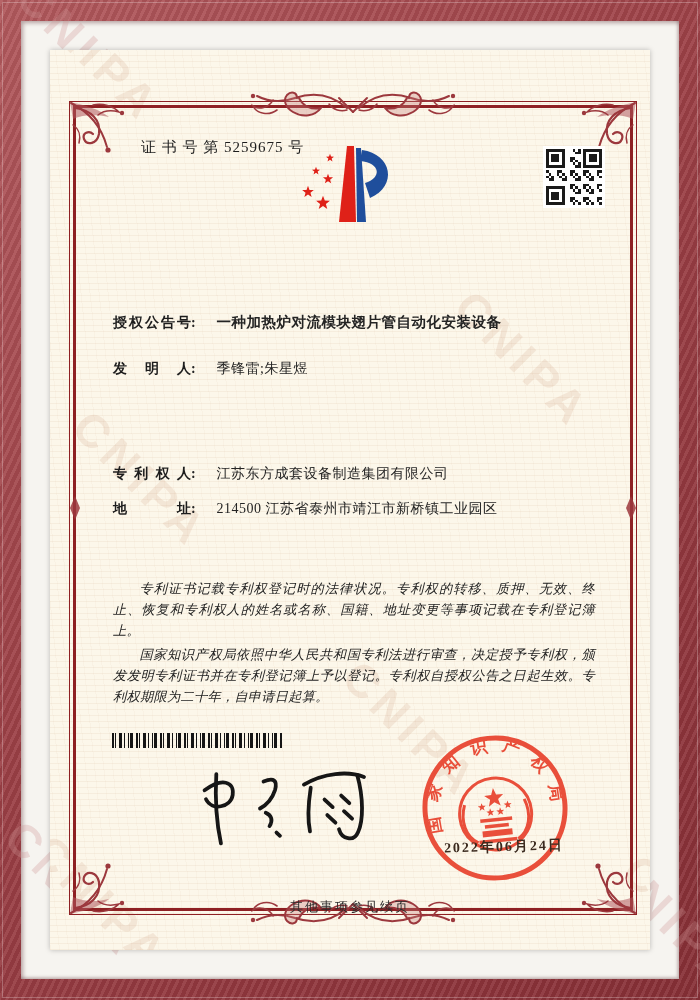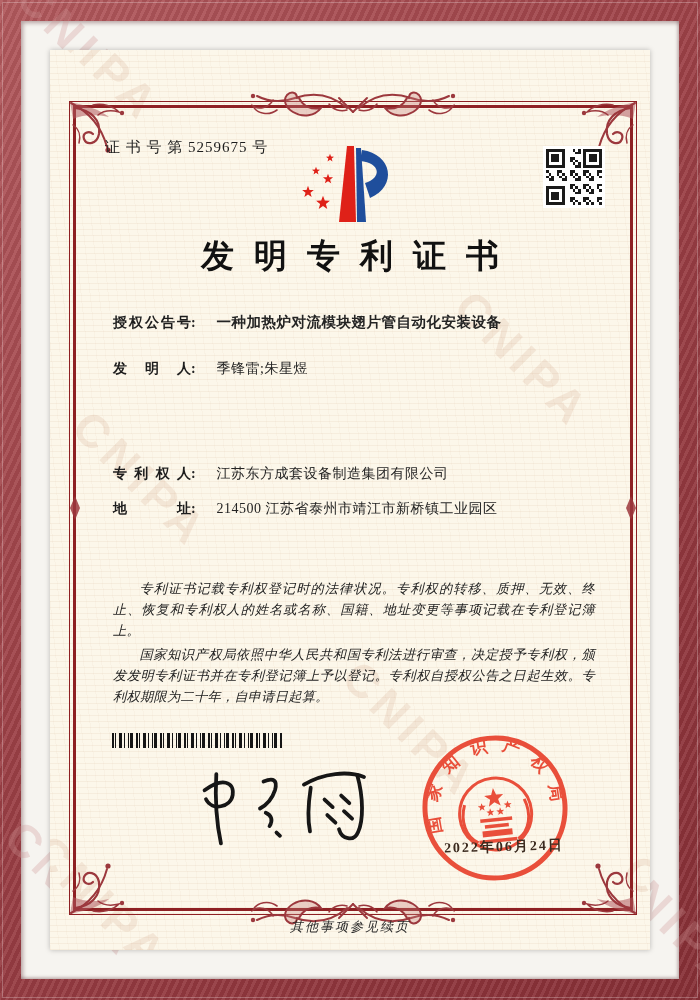--- a/index.html
+++ b/index.html
@@ -38,21 +38,21 @@
   .orn-corner.bl{left:-9px;bottom:-9px;transform:scaleY(-1);}
   .orn-corner.br{right:-9px;bottom:-9px;transform:scale(-1,-1);}
   .orn-center{width:220px;height:52px;left:50%;margin-left:-110px;}
   .orn-center.top{top:-27px;}
   .orn-center.bottom{bottom:-27px;transform:scaleY(-1);}
   .orn-side{width:14px;height:26px;top:50%;margin-top:-13px;}
   .orn-side.left{left:-8px;}
   .orn-side.right{right:-8px;}
 
   
-  .cert-no{position:absolute;left:55px;top:88px;font-size:15px;color:#1d1d1d;letter-spacing:1px;}
+  .cert-no{position:absolute;left:55px;top:88px;font-size:15px;color:#1d1d1d;letter-spacing:1px;padding-left:36px;}
   .logo{position:absolute;left:240px;top:88px;width:120px;height:94px;}
   .qr{position:absolute;left:493px;top:96px;width:56px;height:56px;background:#fff;padding:3px;}
   .qr svg{width:100%;height:100%;display:block;fill:#1a1a1a;}
   .title{position:absolute;left:0;top:184px;width:100%;text-align:center;
      font-size:33px;font-weight:700;color:#111;letter-spacing:20px;padding-left:20px;box-sizing:border-box;}
 
   
   .field-row{position:absolute;left:63px;font-size:14px;color:#242424;white-space:nowrap;}
   .f-label{display:inline-block;width:78px;text-align:justify;text-align-last:justify;
      font-weight:600;color:#1d1d1d;vertical-align:bottom;}
@@ -77,22 +77,22 @@
        #151515 16px 17px, transparent 17px 18px,
        #151515 18px 21px, transparent 21px 24px);}
   .sig-block{position:absolute;left:64px;top:736px;font-family:"Liberation Sans",sans-serif;
      font-weight:700;font-size:15px;color:#111;letter-spacing:3px;line-height:29px;}
   .sig-script{position:absolute;left:145px;top:708px;width:190px;height:90px;transform:rotate(-2deg);}
   .seal{position:absolute;left:365px;top:678px;width:160px;height:160px;transform:rotate(-6deg);opacity:.93;}
   .seal-date{position:absolute;left:372px;top:788px;width:164px;text-align:center;
      font-size:14px;font-weight:700;color:#3b2a1f;letter-spacing:2px;transform:rotate(-1.5deg);}
   .page-ind{position:absolute;left:23px;top:832px;width:554px;text-align:center;
      font-size:12px;color:#242424;letter-spacing:2px;}
-  .note{position:absolute;left:0;top:868px;width:100%;text-align:center;
-     font-style:italic;font-size:13px;color:#2b2b2b;letter-spacing:2px;}
+  .note{position:absolute;left:0;top:848px;width:100%;text-align:center;
+     font-size:13px;color:#2b2b2b;letter-spacing:2px;}
   .defs-hidden{position:absolute;width:0;height:0;overflow:hidden;}
 </style>
 </head>
 <body>
 
 <svg class="defs-hidden" aria-hidden="true">
   <defs>
     <path id="star-shape" d="M0,-14 L3.44,-4.73 L13.31,-4.33 L5.56,1.81 L8.23,11.33 L0,5.85 L-8.23,11.33 L-5.56,1.81 L-13.31,-4.33 L-3.44,-4.73 Z"></path>
     <g id="corner-orn" stroke="#9c383d" fill="none" stroke-width="2" stroke-linecap="round">
       <path d="M3,3 C18,6 32,10 42,18 C30,15 17,15 6,20 Z" fill="#b05a5e" opacity=".55" stroke="none"></path>
@@ -360,21 +360,20 @@
           <rect x="16" y="19" width="1" height="1"></rect>
           <rect x="19" y="19" width="1" height="1"></rect>
           <rect x="10" y="20" width="1" height="1"></rect>
           <rect x="12" y="20" width="1" height="1"></rect>
           <rect x="15" y="20" width="1" height="1"></rect>
           <rect x="17" y="20" width="1" height="1"></rect>
           <rect x="20" y="20" width="1" height="1"></rect>
         </svg>
     </div>
 
-    <div class="title">发明专利证书</div>
 
     <div class="field-row r1">
       <span class="f-label">授权公告号</span><span class="f-colon">:</span>
       <span class="f-value strong">一种加热炉对流模块翅片管自动化安装设备</span>
     </div>
     <div class="field-row r2">
       <span class="f-label">发明人</span><span class="f-colon">:</span>
       <span class="f-value">季锋雷;朱星煜</span>
     </div>
     <div class="field-row r5">

